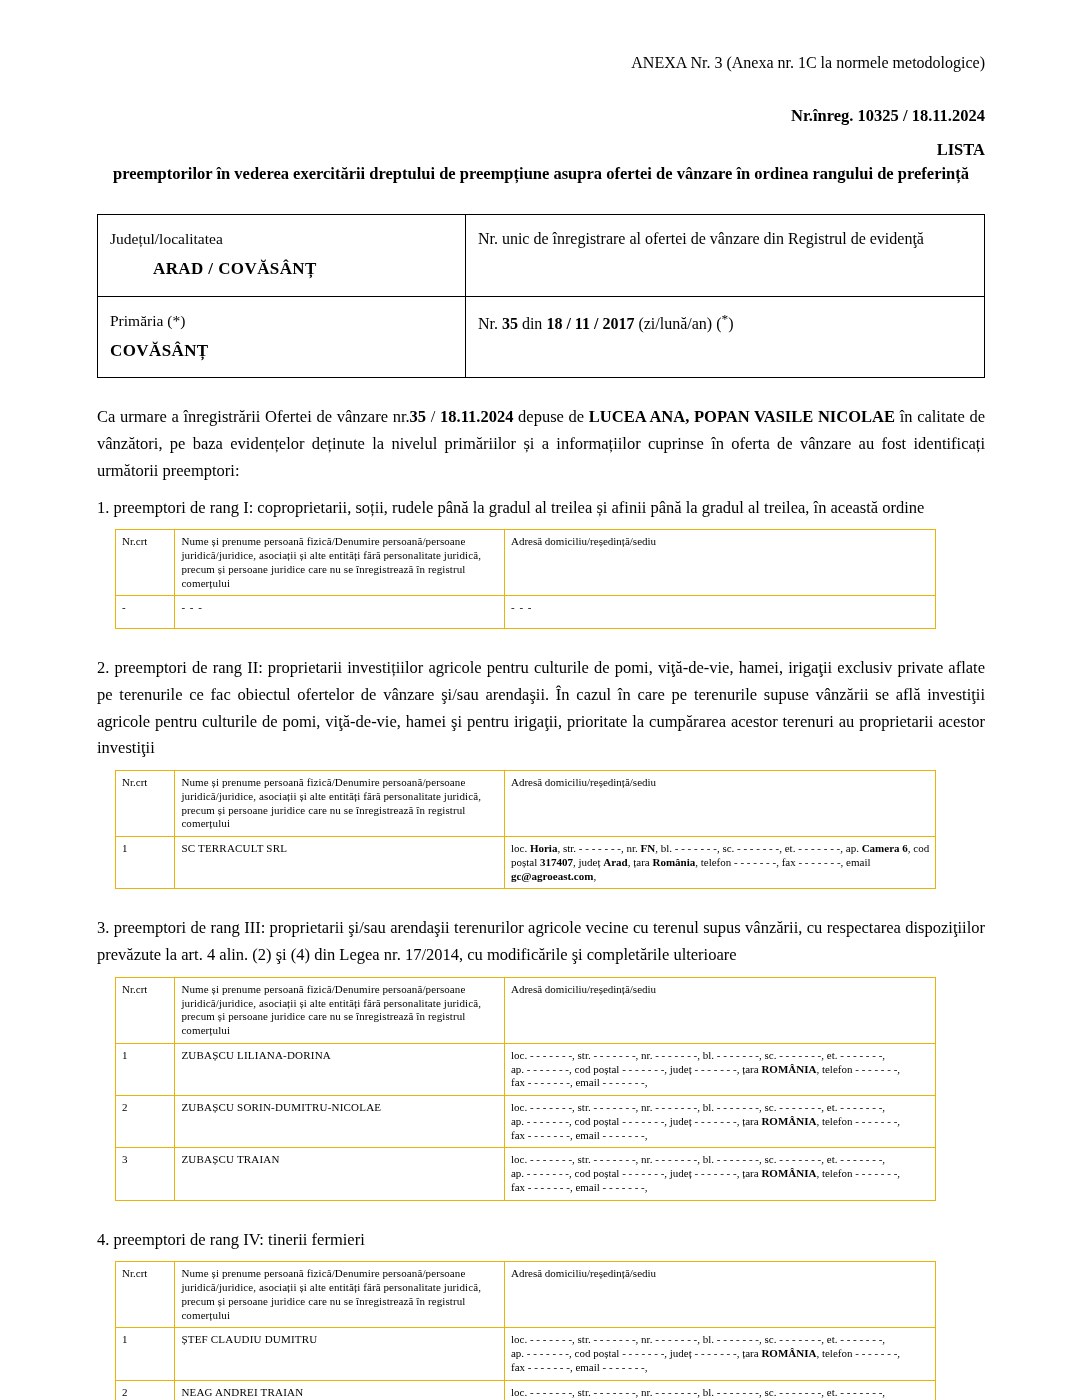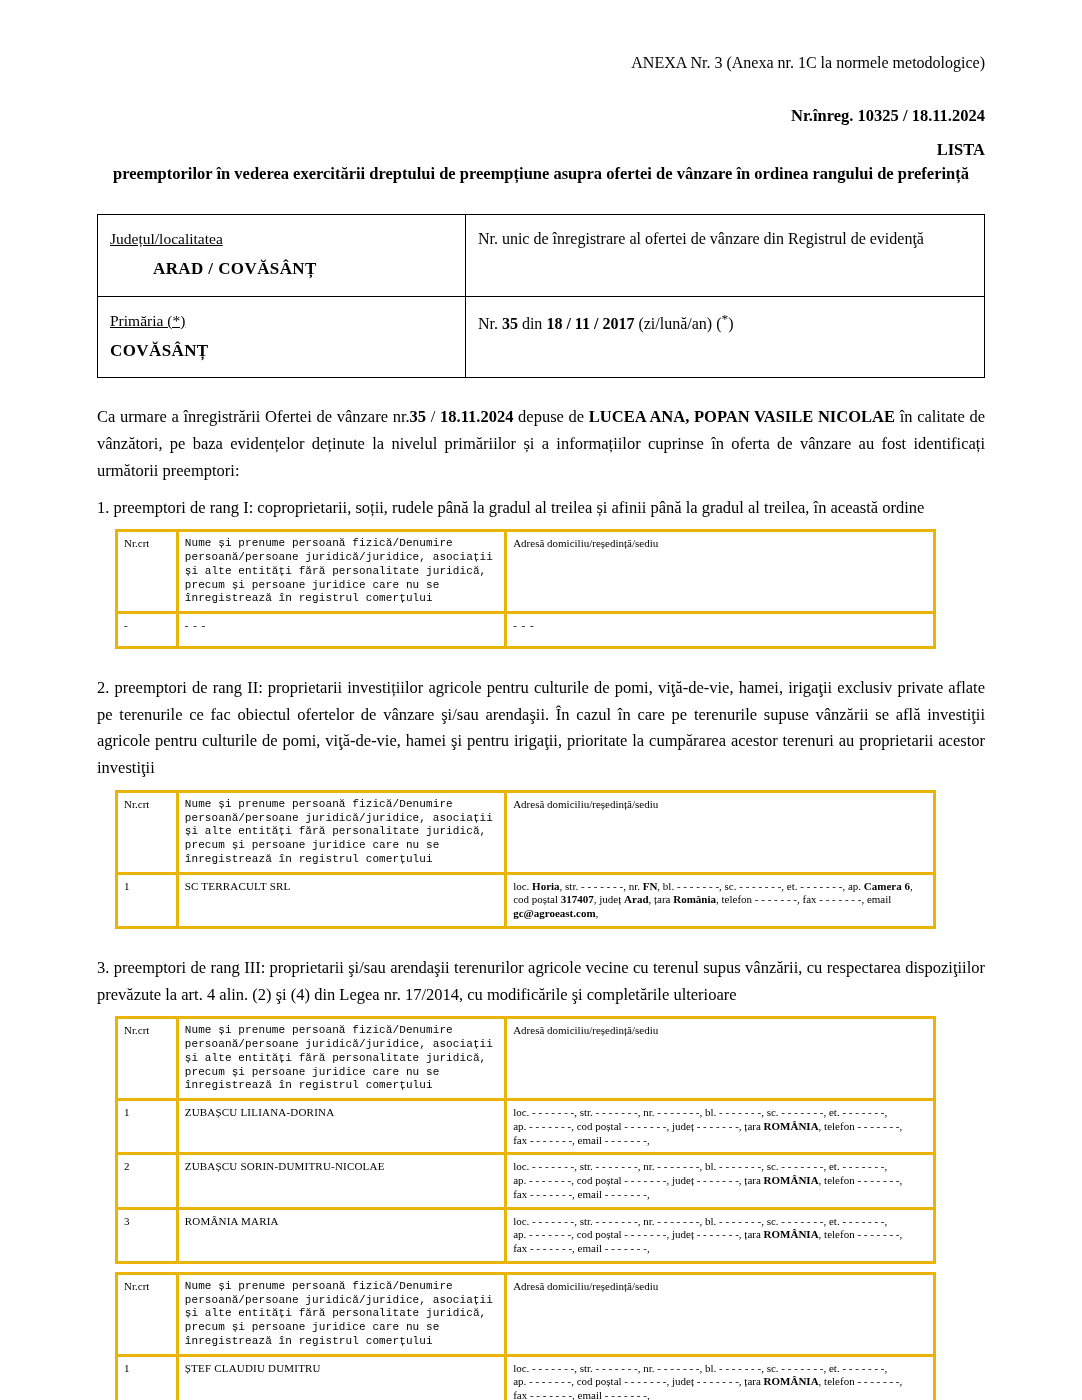--- a/index.html
+++ b/index.html
@@ -56,21 +56,21 @@
   table.hdr td {
     border: 1px solid #000;
     padding: 12px 12px 14px 12px;
     vertical-align: top;
     font-size: 16px;
     line-height: 1.5;
   }
   .hdr-left { width: 41%; }
   .hdr-right { width: 59%; }
   .strong { font-weight: bold; }
-  .lbl-small { font-size: 15.5px; text-decoration: underline; }
+  .lbl-small { font-size: 15.5px; }
   .big-b { font-weight: bold; font-size: 17px; letter-spacing: .4px; }
   .justify { text-align: justify; }
 
   
   .para {
     font-size: 16.5px;
     line-height: 1.62;
     text-align: justify;
     margin-top: 26px;
   }
@@ -82,37 +82,36 @@
   }
 
   
   table.data {
     width: 92.5%;
     margin: 8px 0 0 18px;
     border-collapse: collapse;
     table-layout: fixed;
   }
   table.data td, table.data th {
-    border: 3px solid #eab308;
+    border: 1px solid #eab308;
     vertical-align: top;
     padding: 5px 6px;
     font-size: 11px;
     line-height: 1.25;
     text-align: left;
     font-weight: normal;
   }
   .c-nr { width: 6.0%; }
   .c-nume { width: 40.5%; }
   .c-adr { width: 53.5%; }
   .hd-justify {
     text-align: justify;
     font-size: 10.5px;
     line-height: 1.22;
     letter-spacing: 0.1px;
-    font-family: Liberation Mono, monospace;
   }
   .hd-plain {
     font-size: 11.5px;
     padding-top: 18px;
   }
   .cell-nr {
     font-size: 12px;
     padding-top: 10px;
   }
   .cell-name {
@@ -235,30 +234,31 @@
       <td class="cell-nr">2</td>
       <td class="cell-name">ZUBAȘCU SORIN-DUMITRU-NICOLAE</td>
       <td class="cell-addr">
         <div>loc. - - - - - - -, str. - - - - - - -, nr. - - - - - - -, bl. - - - - - - -, sc. - - - - - - -, et. - - - - - - -,</div>
         <div><span>ap. - - - - - - -, cod poștal - - - - - - -, județ - - - - - - -, țara </span><span class="b">ROMÂNIA</span><span>, telefon - - - - - - -,</span></div>
         <div>fax - - - - - - -, email - - - - - - -,</div>
       </td>
     </tr>
     <tr>
       <td class="cell-nr">3</td>
-      <td class="cell-name">ROMÂNIA MARIA</td>
-      <td class="cell-addr">
-        <div>loc. - - - - - - -, str. - - - - - - -, nr. - - - - - - -, bl. - - - - - - -, sc. - - - - - - -, et. - - - - - - -,</div>
-        <div><span>ap. - - - - - - -, cod poștal - - - - - - -, județ - - - - - - -, țara </span><span class="b">ROMÂNIA</span><span>, telefon - - - - - - -,</span></div>
-        <div>fax - - - - - - -, email - - - - - - -,</div>
-      </td>
-    </tr>
-  </tbody>
-    </table>
-
+      <td class="cell-name">ZUBAȘCU TRAIAN</td>
+      <td class="cell-addr">
+        <div>loc. - - - - - - -, str. - - - - - - -, nr. - - - - - - -, bl. - - - - - - -, sc. - - - - - - -, et. - - - - - - -,</div>
+        <div><span>ap. - - - - - - -, cod poștal - - - - - - -, județ - - - - - - -, țara </span><span class="b">ROMÂNIA</span><span>, telefon - - - - - - -,</span></div>
+        <div>fax - - - - - - -, email - - - - - - -,</div>
+      </td>
+    </tr>
+  </tbody>
+    </table>
+
+  <div class="para">4. preemptori de rang IV: tinerii fermieri</div>
   <table class="data">
     <tbody>
         <tr>
       <th class="c-nr hd-plain">Nr.crt</th>
       <th class="c-nume hd-justify">Nume și prenume persoană fizică/Denumire persoană/persoane juridică/juridice, asociații și alte entități fără personalitate juridică, precum și persoane juridice care nu se înregistrează în registrul comerțului</th>
       <th class="c-adr hd-plain">Adresă domiciliu/reședință/sediu</th>
     </tr>
     <tr>
       <td class="cell-nr">1</td>
       <td class="cell-name">ȘTEF CLAUDIU DUMITRU</td>

